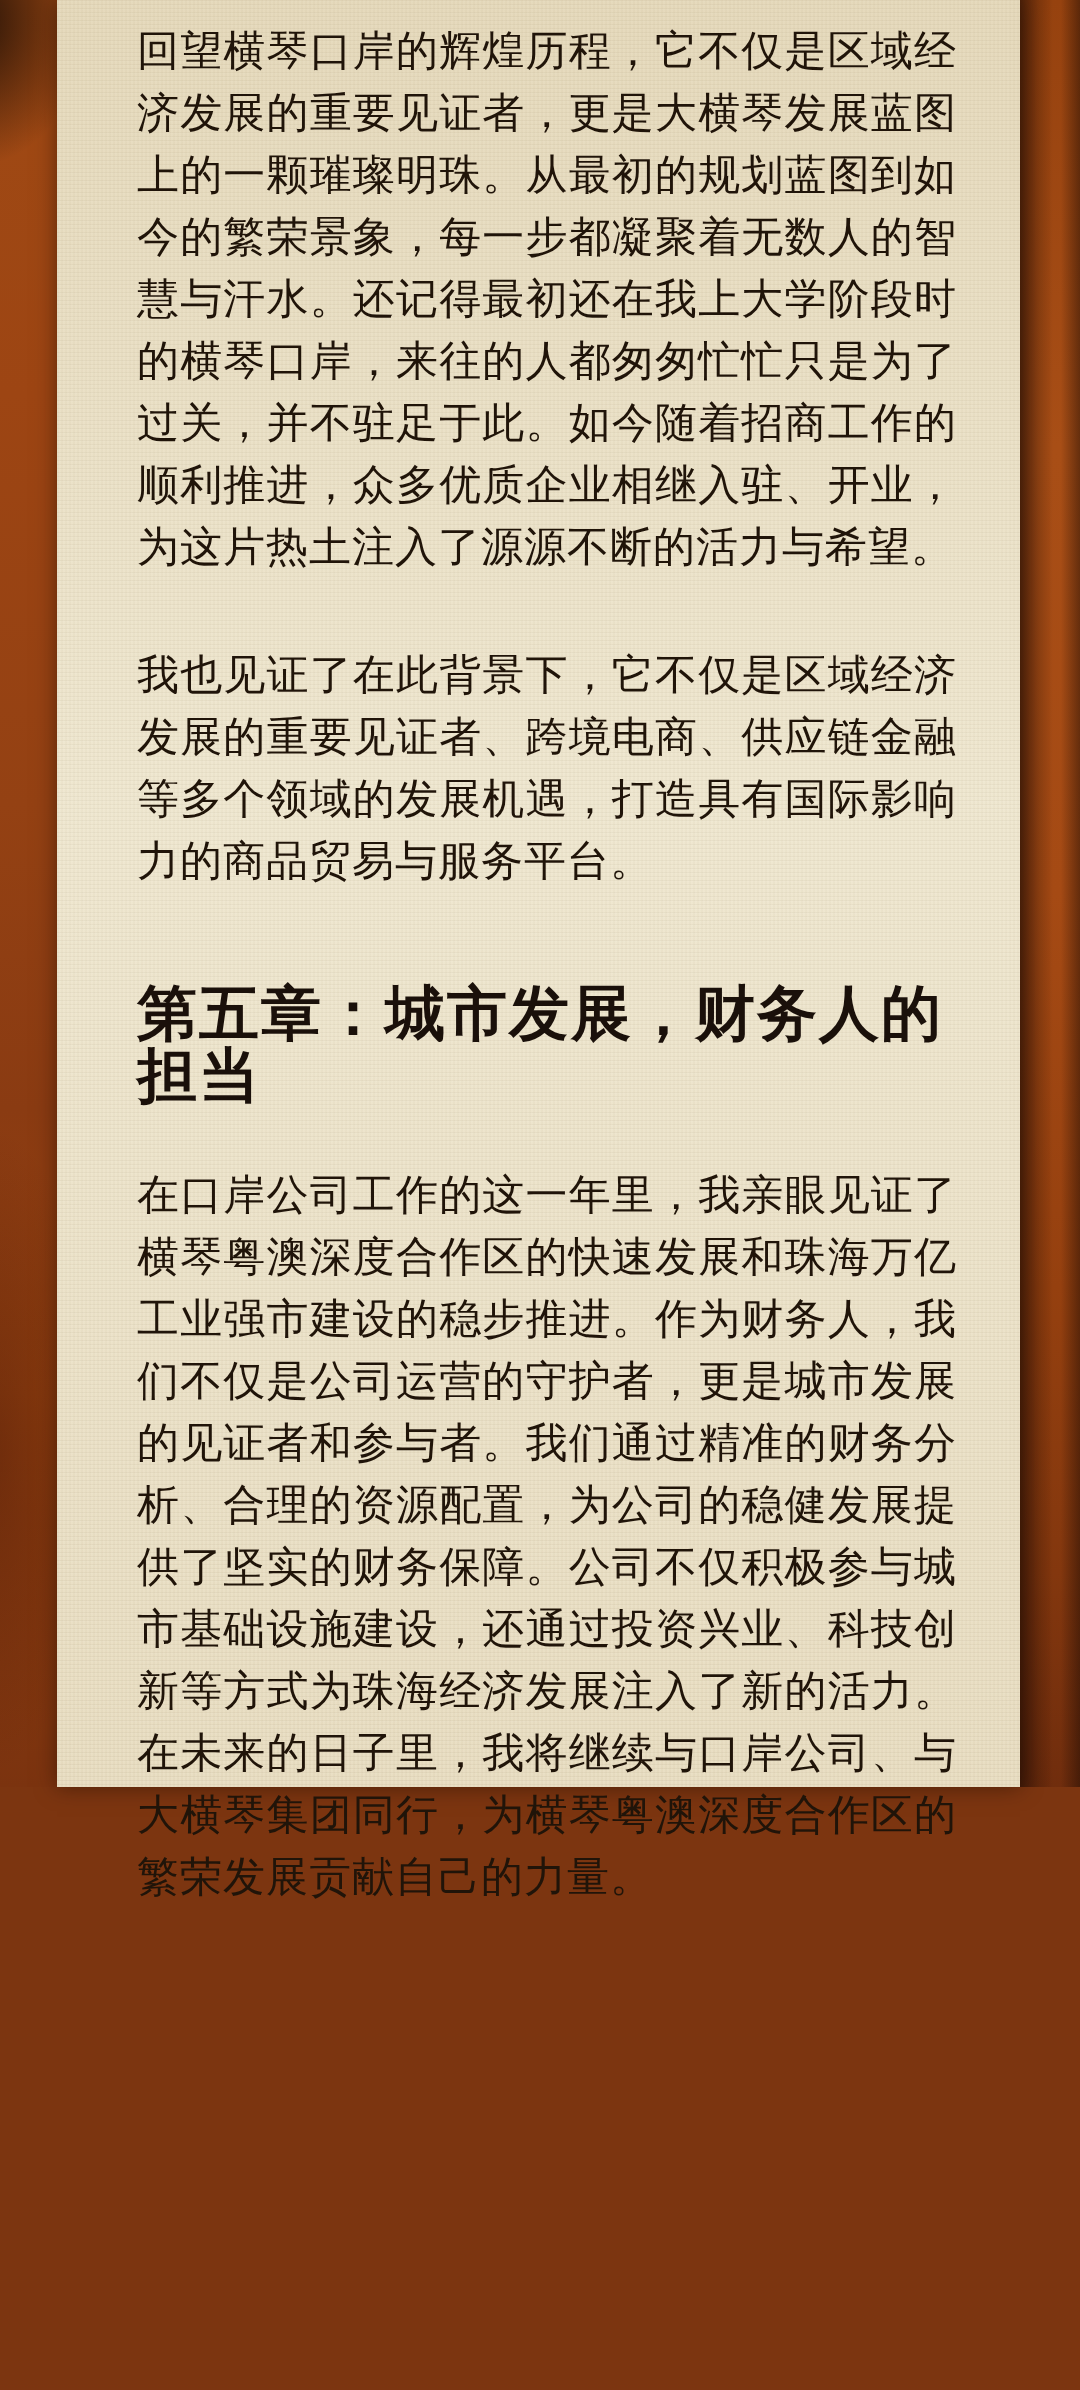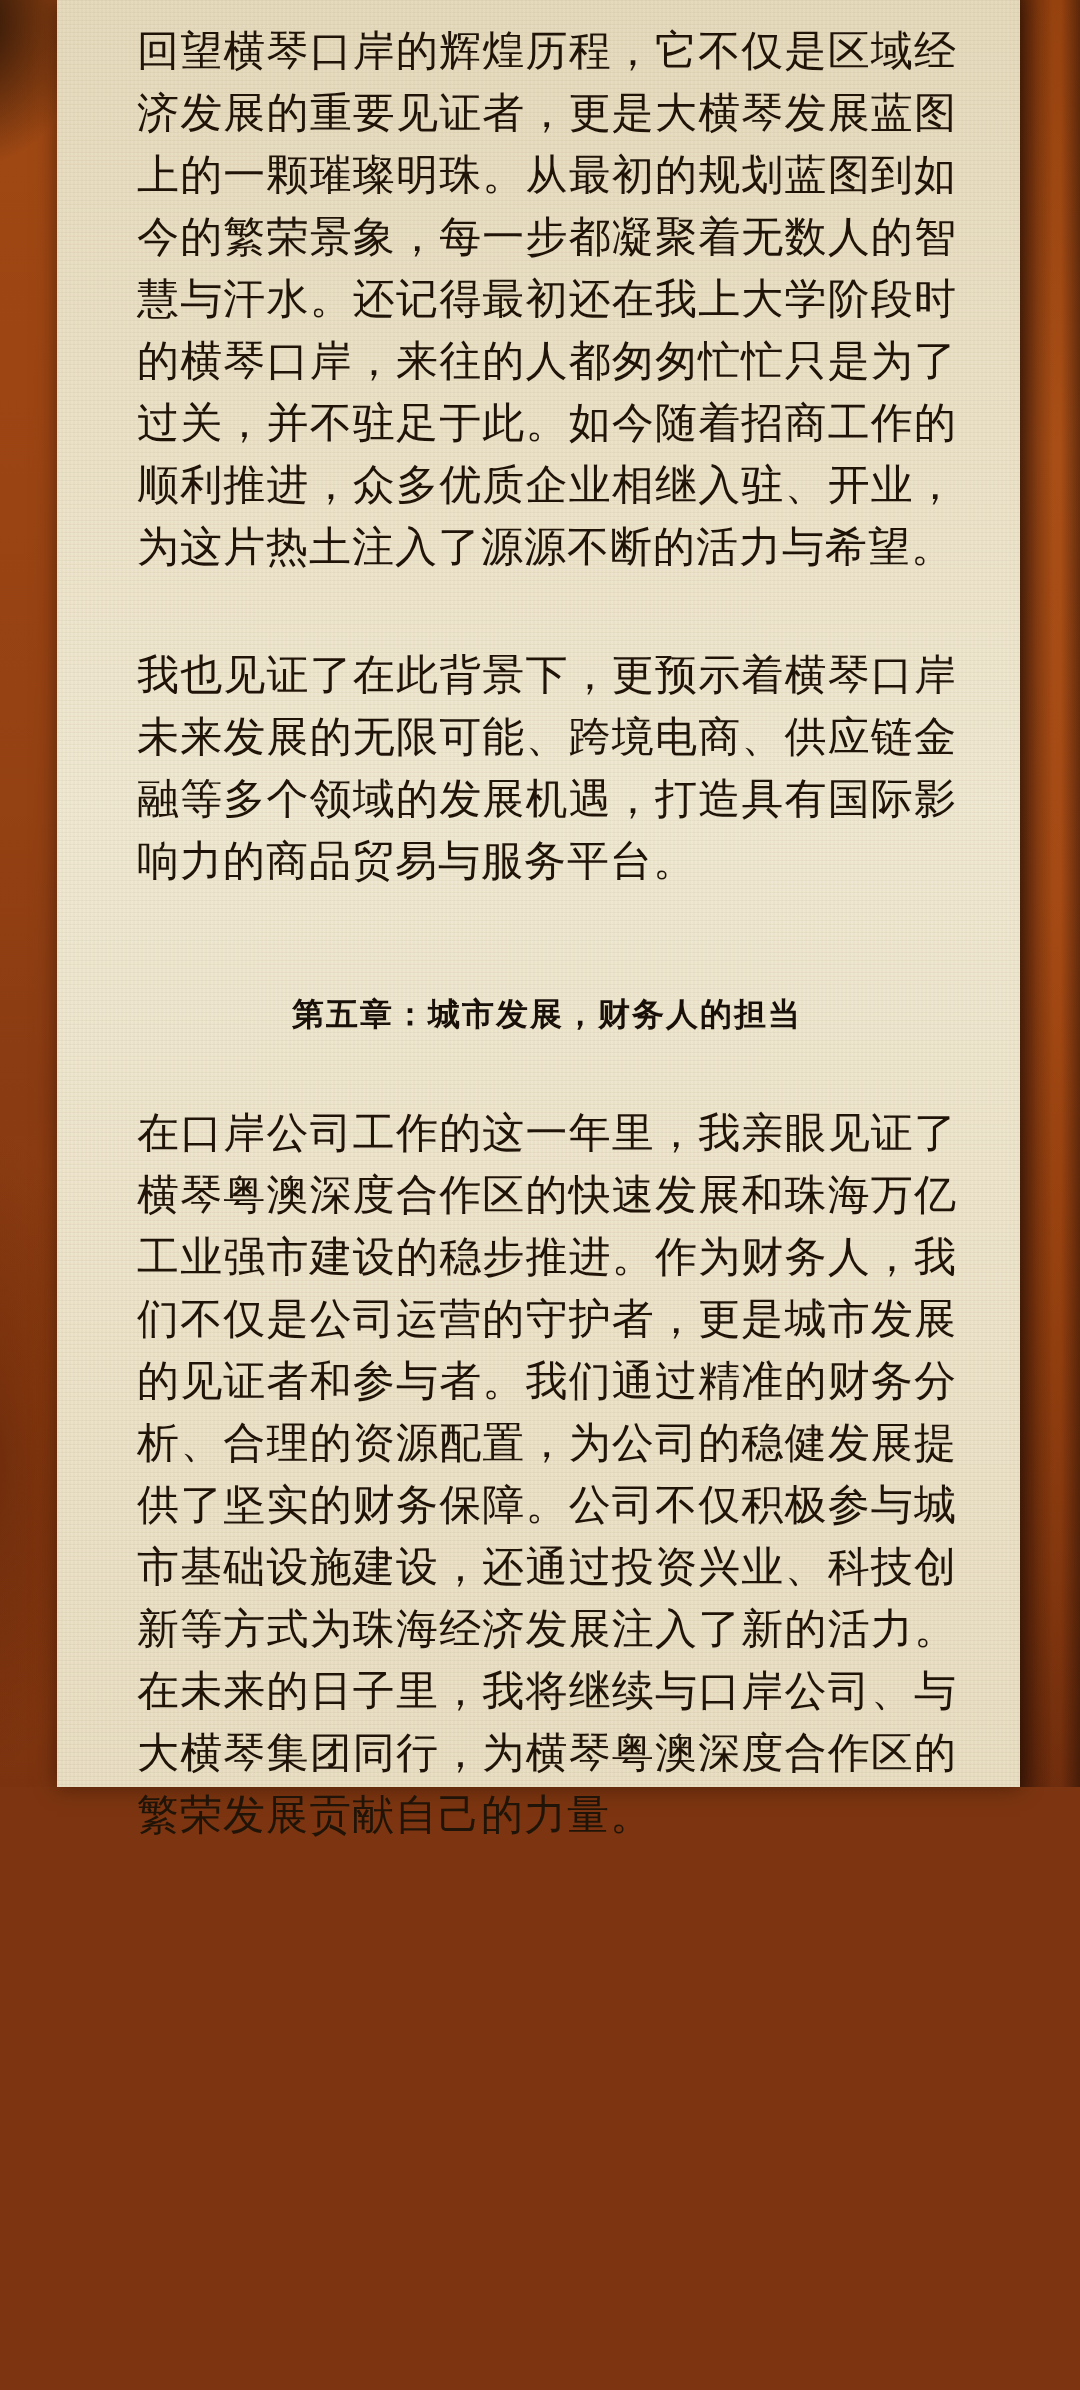--- a/index.html
+++ b/index.html
@@ -52,35 +52,35 @@
     font-size: 42px;
     line-height: 62px;
     letter-spacing: 1px;
     color: #201409;
     text-align: justify;
   }
   .para { margin: 0 0 66px 0; }
   .para.last { margin-bottom: 0; }
   .chapter {
     margin: 91px 0 57px 0;
-    font-size: 32px;
+    font-size: 60px;
     line-height: 62px;
     letter-spacing: 2px;
     font-weight: bold;
     color: #1a100a;
-    text-align: center;
+    text-align: left;
   }
 </style>
 </head>
 <body>
 
 <div class="stage">
   <div class="border-strip left"></div>
   <div class="paper">
     <article class="content">
       <p class="para">回望横琴口岸的辉煌历程，它不仅是区域经济发展的重要见证者，更是大横琴发展蓝图上的一颗璀璨明珠。从最初的规划蓝图到如今的繁荣景象，每一步都凝聚着无数人的智慧与汗水。还记得最初还在我上大学阶段时的横琴口岸，来往的人都匆匆忙忙只是为了过关，并不驻足于此。如今随着招商工作的顺利推进，众多优质企业相继入驻、开业，为这片热土注入了源源不断的活力与希望。</p>
-      <p class="para">我也见证了在此背景下，更预示着横琴口岸未来发展的无限可能、跨境电商、供应链金融等多个领域的发展机遇，打造具有国际影响力的商品贸易与服务平台。</p>
+      <p class="para">我也见证了在此背景下，它不仅是区域经济发展的重要见证者、跨境电商、供应链金融等多个领域的发展机遇，打造具有国际影响力的商品贸易与服务平台。</p>
       <h2 class="chapter">第五章：城市发展，财务人的担当</h2>
       <p class="para last">在口岸公司工作的这一年里，我亲眼见证了横琴粤澳深度合作区的快速发展和珠海万亿工业强市建设的稳步推进。作为财务人，我们不仅是公司运营的守护者，更是城市发展的见证者和参与者。我们通过精准的财务分析、合理的资源配置，为公司的稳健发展提供了坚实的财务保障。公司不仅积极参与城市基础设施建设，还通过投资兴业、科技创新等方式为珠海经济发展注入了新的活力。在未来的日子里，我将继续与口岸公司、与大横琴集团同行，为横琴粤澳深度合作区的繁荣发展贡献自己的力量。</p>
     </article>
   </div>
   <div class="border-strip right"></div>
 </div>
 
 </body></html>

